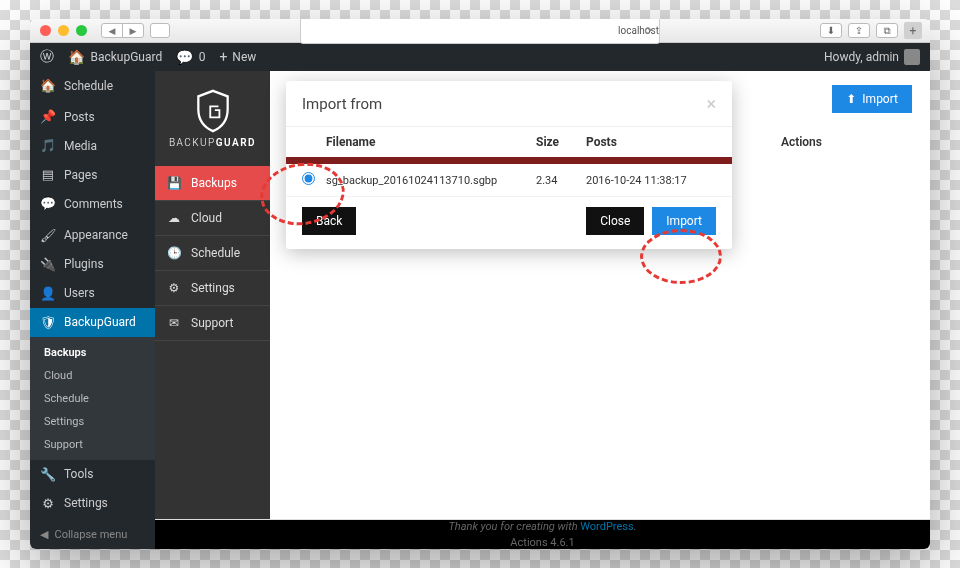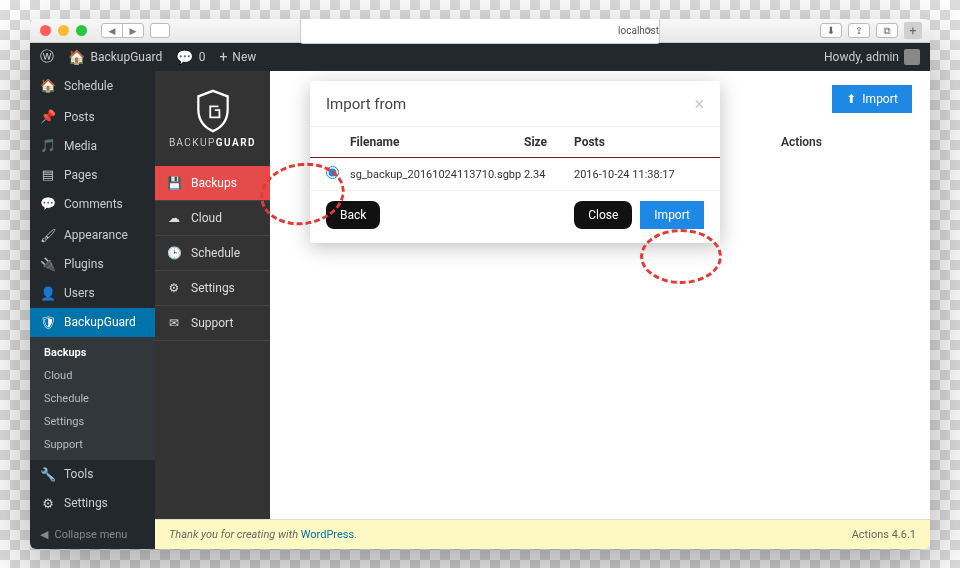--- a/index.html
+++ b/index.html
@@ -52,32 +52,32 @@
   .bglogo .shield { width:38px; height:44px;}
   .bglogo .txt { font-size:10px; letter-spacing:1.5px; color:#fff; font-weight:300;}
   .bgside .bmi { display:flex; align-items:center; gap:10px; padding:10px 12px; border-bottom:1px solid #444; cursor:pointer;}
   .bgside .bmi.active { background:#e54b4b; color:#fff;}
   .bgside .bicon { width:14px; text-align:center;}
   
   .bgcontent { flex:1; background:#fff; padding:14px 18px; position:relative; color:#333;}
   .toprow { display:flex; justify-content:flex-end; margin-bottom:18px;}
   .btn { padding:7px 14px; font-size:12px; border:none; cursor:pointer; display:inline-flex; align-items:center; gap:6px;}
   .btn-blue { background:#1e88e5; color:#fff;}
-  .btn-black { background:#111; color:#fff;border-radius:8px;}
+  .btn-black { background:#111; color:#fff;}
   .thead { display:flex; font-weight:600; font-size:12px; color:#333; padding:4px 0;}
   
-  .wpfooter { height:30px; background:#fef9c3; border-top:1px solid #ddd; display:flex; align-items:center; justify-content:space-between; padding:0 14px; font-size:11px; color:#666; font-style:italic;}
+  .wpfooter { height:30px; background:#000000; border-top:1px solid #ddd; display:flex; align-items:center; justify-content:space-between; padding:0 14px; font-size:11px; color:#666; font-style:italic;flex-direction:column;}
   .wpfooter a { color:#0073aa; font-style:normal;}
   .wpfooter .ver { font-style:normal;}
   
-  .modal { position:absolute; top:10px; left:280px; width:410px; background:#fff; box-shadow:0 4px 20px rgba(0,0,0,.25); border-radius:3px; z-index:50; font-size:13px; color:#333;}
+  .modal { position:absolute; top:10px; left:256px; width:446px; background:#fff; box-shadow:0 4px 20px rgba(0,0,0,.25); border-radius:3px; z-index:50; font-size:13px; color:#333;}
   .modal-head { padding:12px 16px; border-bottom:1px solid #eee; display:flex; justify-content:space-between; align-items:center; font-size:15px; color:#444;}
   .modal-head .x { color:#ccc; font-size:18px; cursor:pointer;}
   .modal-body { padding:0px 0 0;}
-  .mthead { display:flex; font-weight:700; font-size:12px; padding:8px 16px; border-bottom:1px solid #7f1d1d;}
+  .mthead { display:flex; font-weight:700; font-size:12px; padding:8px 16px; border-bottom:7px solid #7f1d1d;}
   .mc1{width:24px;} .mc2{flex:1;} .mc3{width:50px;} .mc4{width:130px;}
   .mrow { display:flex; font-size:11px; padding:8px 16px; align-items:center; border-bottom:1px solid #f2f2f2;}
   .mrow input[type=radio]{margin:0; accent-color:#1e88e5;}
   .modal-foot { padding:10px 16px 14px; display:flex; gap:8px;}
   .modal-foot .spacer{flex:1;}
   
   .dash { position:absolute; border:3px dashed #e53935; border-radius:50%; z-index:60; pointer-events:none;}
   .dash.d1 { width:85px; height:62px; top:92px; left:230px; transform:rotate(-8deg);}
   .dash.d2 { width:82px; height:55px; top:158px; left:610px;}
 </style>

